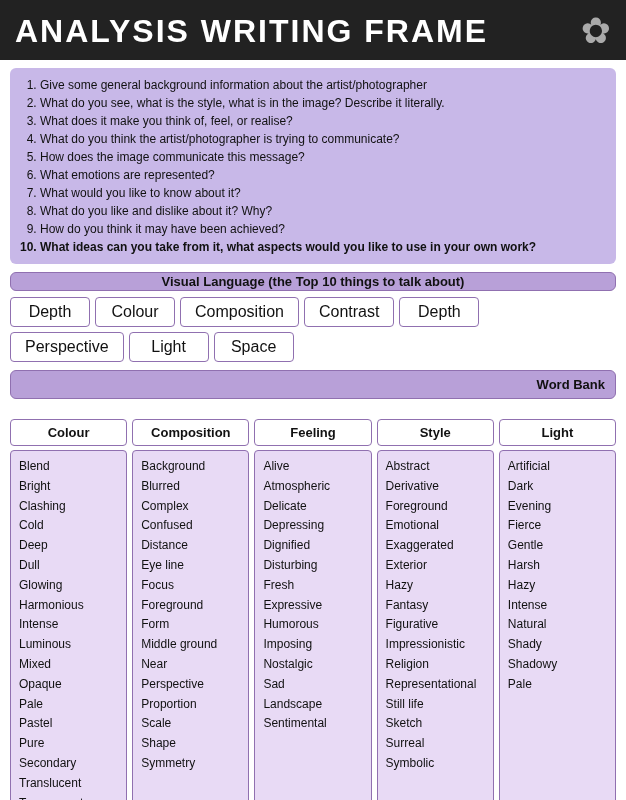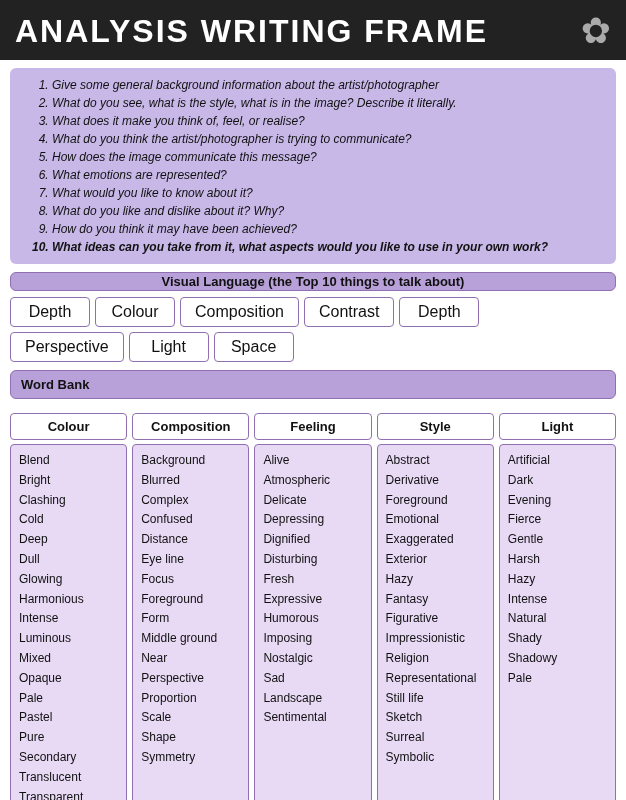--- a/index.html
+++ b/index.html
@@ -30,22 +30,21 @@
     .header-flower {
       font-size: 36px;
       color: #aaa;
     }
 
     
     .instructions {
       background: #c8b8e8;
       margin: 8px 10px;
       border-radius: 6px;
-      padding: 8px 24px;
-      font-style: italic;
+      padding: 8px 12px;
     }
     .instructions ol {
       padding-left: 18px;
     }
     .instructions li {
       font-size: 12px;
       line-height: 1.5;
       color: #111;
     }
     .instructions li:last-child {
@@ -88,26 +87,26 @@
     }
 
     
     .word-bank-section {
       margin: 8px 10px;
     }
     .word-bank-header {
       background: #b8a0d8;
       border: 1.5px solid #9070b0;
       border-radius: 6px;
-      text-align: left;
+      text-align: right;
       padding: 6px 10px;
       font-size: 13px;
       font-weight: 600;
       color: #111;
-      margin-bottom: 14px;
+      margin-bottom: 20px;
     }
     .word-bank-columns {
       display: flex;
       gap: 5px;
     }
     .word-bank-col {
       flex: 1;
       display: flex;
       flex-direction: column;
     }

